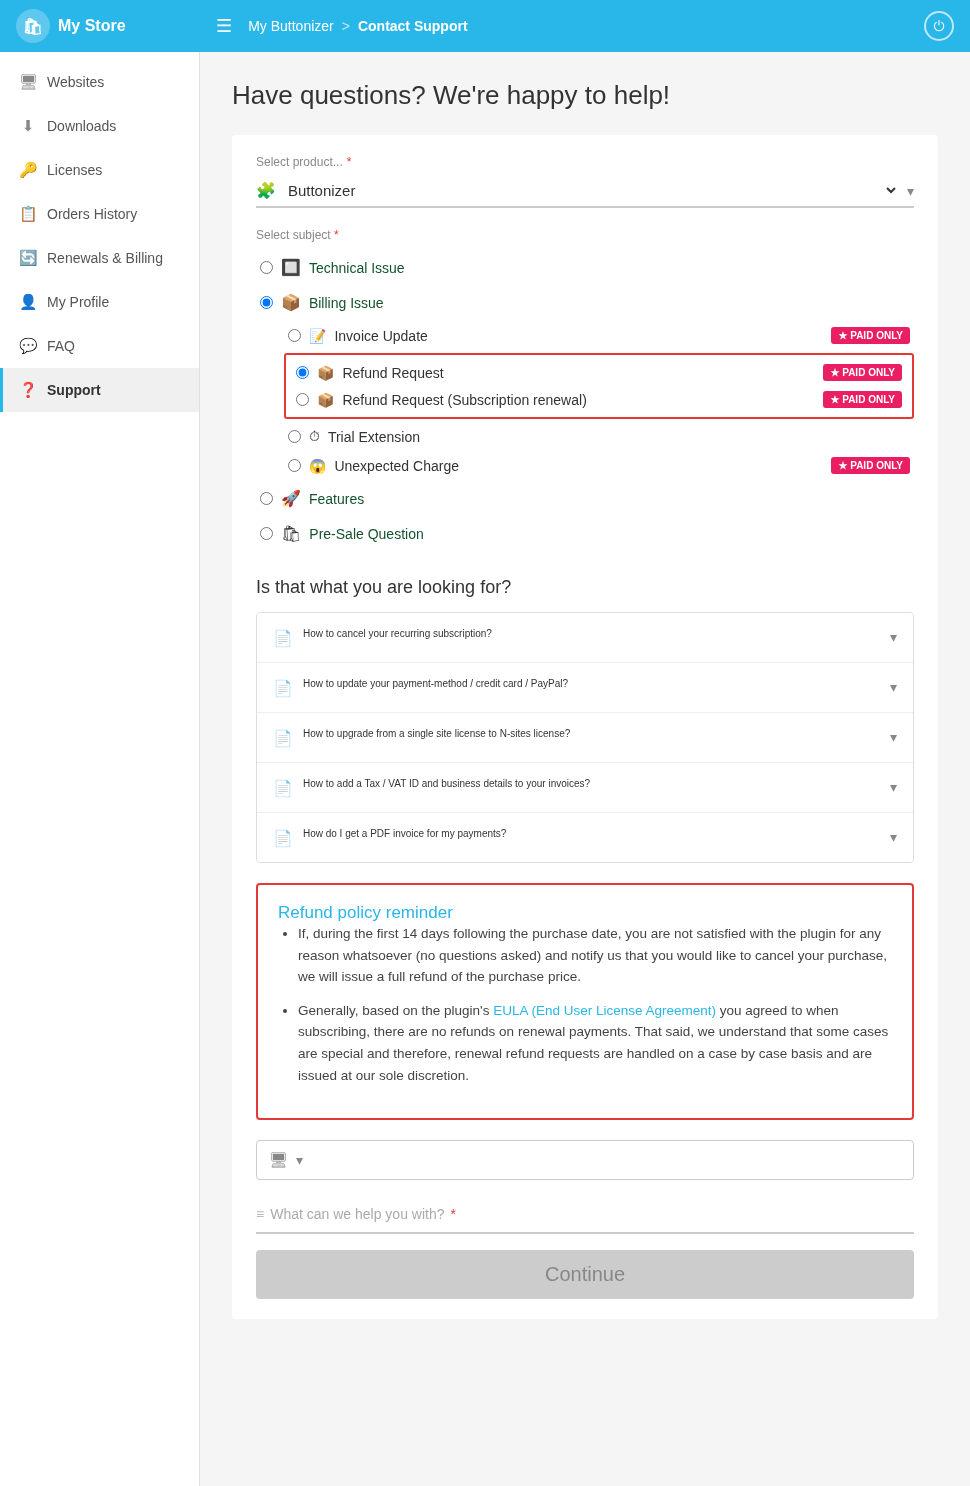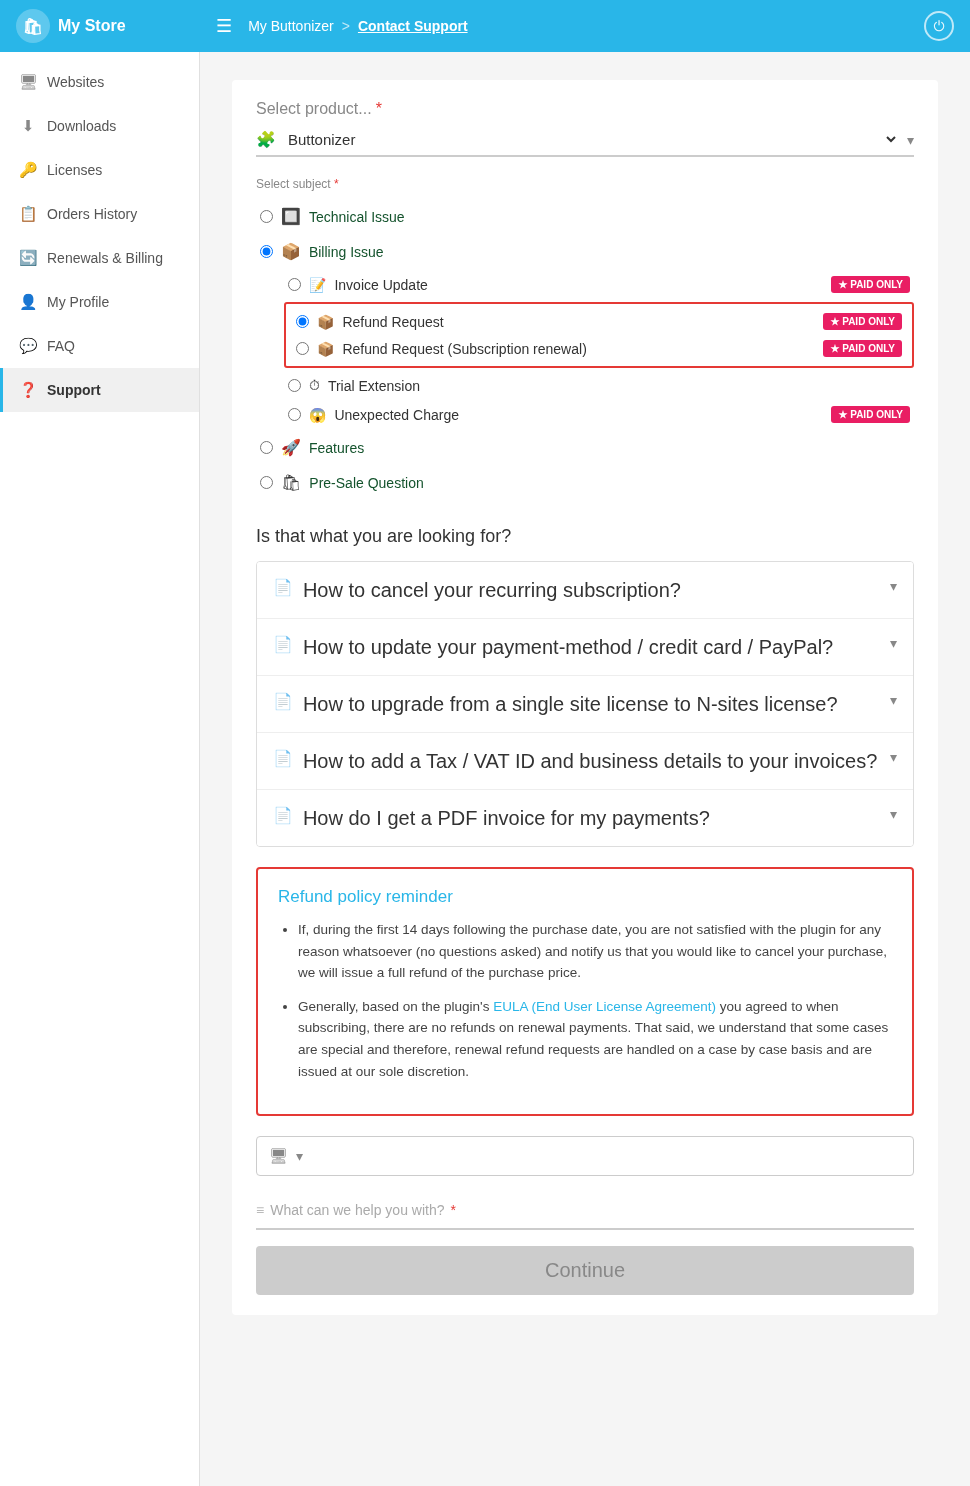--- a/index.html
+++ b/index.html
@@ -40,21 +40,21 @@
       font-size: 14px;
       flex: 1;
     }
     .topbar-nav .hamburger {
       font-size: 18px;
       margin-right: 8px;
       cursor: pointer;
     }
     .topbar-nav a { color: #fff; text-decoration: none; }
     .topbar-nav .separator { opacity: 0.7; }
-    .topbar-nav .active { font-weight: 600; text-decoration: underline; }
+    .topbar-nav .active { font-weight: 600; }
 
     
     .layout {
       display: flex;
       margin-top: 52px;
       min-height: calc(100vh - 52px);
     }
 
     
     .sidebar {
@@ -104,21 +104,21 @@
     }
 
     .form-section {
       background: #fff;
       border-radius: 4px;
       padding: 20px 24px;
       margin-bottom: 0;
     }
 
     .form-label {
-      font-size: 16px;
+      font-size: 12px;
       color: #888;
       margin-bottom: 6px;
       display: flex;
       align-items: center;
       gap: 4px;
     }
     .required { color: #e53935; }
 
     .select-wrapper {
       display: flex;
@@ -217,36 +217,35 @@
       justify-content: space-between;
       padding: 14px 16px;
       border-bottom: 1px solid #eee;
       cursor: pointer;
       background: #fff;
       gap: 12px;
     }
     .faq-item:last-child { border-bottom: none; }
     .faq-item-left { display: flex; align-items: flex-start; gap: 10px; }
     .faq-doc-icon { font-size: 16px; color: #333; margin-top: 2px; }
-    .faq-text { font-size: 20px; color: #333; line-height: 1.4; }
+    .faq-text { font-size: 10px; color: #333; line-height: 1.4; }
     .faq-chevron { color: #888; font-size: 14px; margin-top: 2px; }
 
     
     .refund-policy {
       border: 2px solid #e53935;
       border-radius: 4px;
       padding: 18px 20px;
       margin-top: 20px;
       background: #fff;
     }
     .refund-policy-title {
       color: #29b6e8;
       font-size: 17px;
       font-weight: 500;
-      margin-bottom: 12px;
     }
     .refund-policy ul {
       padding-left: 20px;
     }
     .refund-policy li {
       font-size: 13.5px;
       color: #444;
       line-height: 1.6;
       margin-bottom: 12px;
     }
@@ -372,20 +371,21 @@
       <span>FAQ</span>
     </div>
     <div class="sidebar-item active">
       <span class="sidebar-icon">❓</span>
       <span>Support</span>
     </div>
   </nav>
 
   <div class="main">
 
+    <h1 class="page-title">Have questions? We're happy to help!</h1>
 
     <div class="form-section">
       <div class="form-label">
         <span>Select product...</span>
         <span class="required">*</span>
       </div>
       <div class="select-wrapper">
         <span class="select-icon">🧩</span>
         <select>
           <option>Buttonizer</option>

